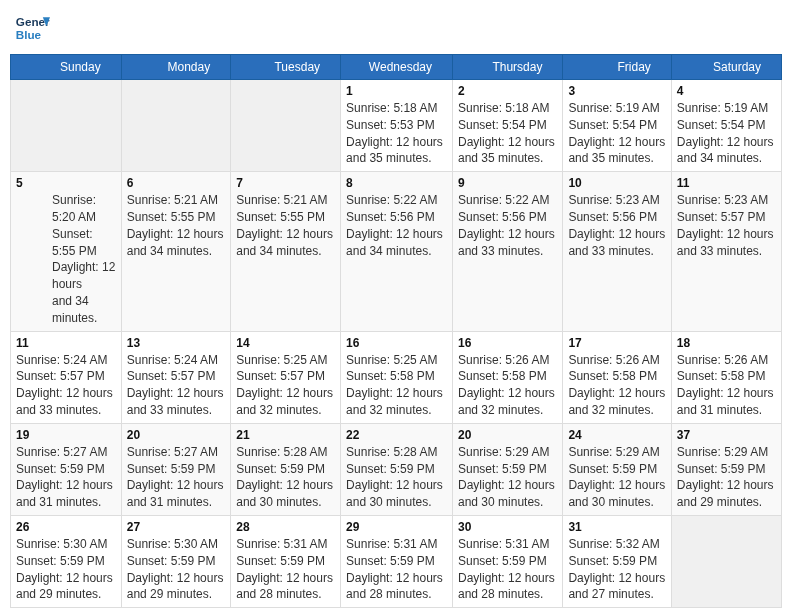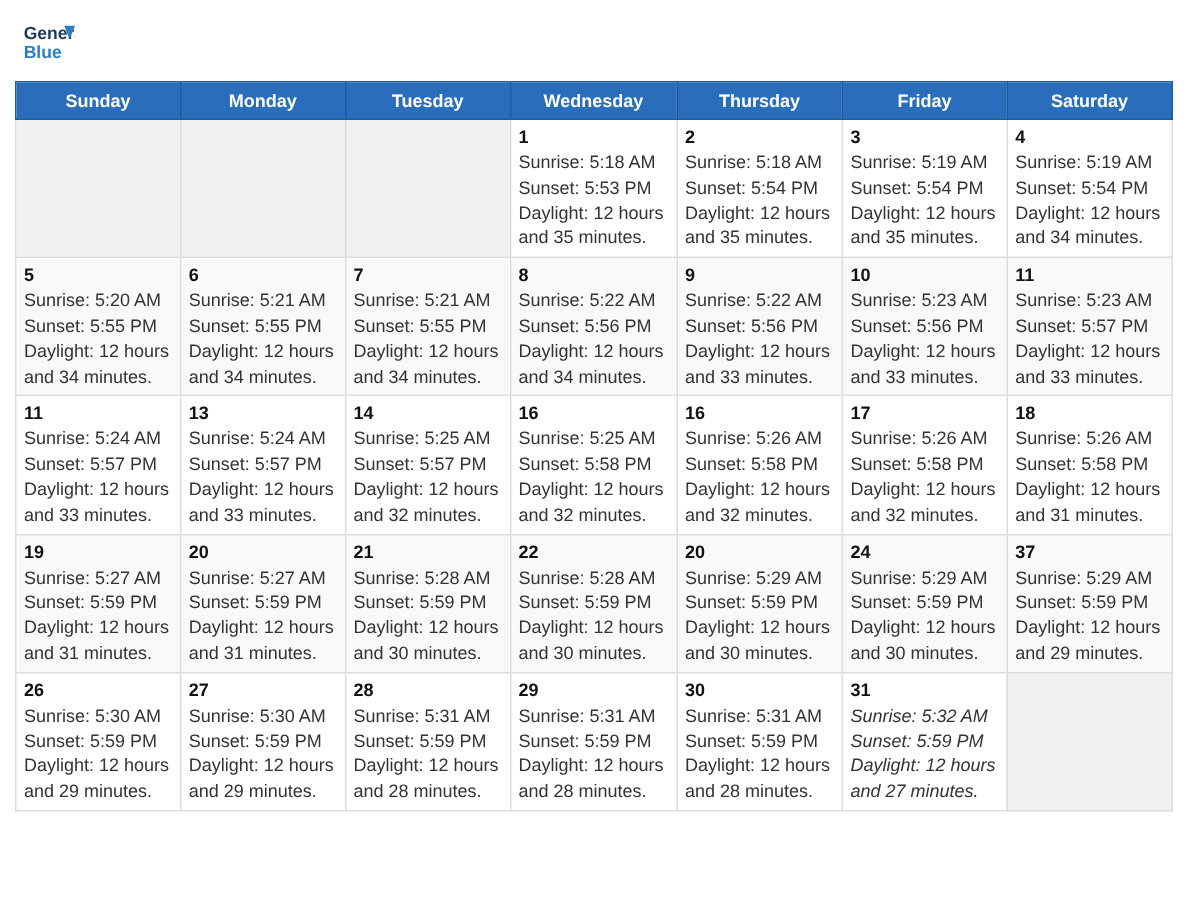--- a/index.html
+++ b/index.html
@@ -40,23 +40,23 @@
     }
     .calendar {
       width: 100%;
       border-collapse: collapse;
       border: 1px solid #ccc;
     }
     .calendar th {
       background-color: #2a6ebb;
       color: white;
       font-size: 12px;
-      font-weight: bold;
-      padding: 5px 6px;
-      text-align: center;
+      font-weight: normal;
+      padding: 5px 20px;
+      text-align: right;
       border: 1px solid #1a5ea0;
     }
     .calendar td {
       vertical-align: top;
       padding: 4px 5px;
       border: 1px solid #ddd;
       font-size: 10px;
       color: #333;
       width: 113px;
       min-height: 80px;
@@ -140,21 +140,21 @@
           <span class="day-num">4</span>
           <div class="day-info" style="white-space: pre-line;">Sunrise: 5:19 AM
 Sunset: 5:54 PM
 Daylight: 12 hours
 and 34 minutes.</div>
         </td>
       </tr>
       <tr>
         <td>
           <span class="day-num">5</span>
-          <div class="day-info" style="white-space: pre-line;">Sunrise: 5:20 AM
+          <div class="day-info" style="white-space: pre-line; margin-left: 36px;">Sunrise: 5:20 AM
 Sunset: 5:55 PM
 Daylight: 12 hours
 and 34 minutes.</div>
         </td>
         <td>
           <span class="day-num">6</span>
           <div class="day-info" style="white-space: pre-line;">Sunrise: 5:21 AM
 Sunset: 5:55 PM
 Daylight: 12 hours
 and 34 minutes.</div>
@@ -328,21 +328,21 @@
         </td>
         <td>
           <span class="day-num">30</span>
           <div class="day-info" style="white-space: pre-line;">Sunrise: 5:31 AM
 Sunset: 5:59 PM
 Daylight: 12 hours
 and 28 minutes.</div>
         </td>
         <td>
           <span class="day-num">31</span>
-          <div class="day-info" style="white-space: pre-line; font-style: italic;">Sunrise: 5:32 AM
+          <div class="day-info" style="white-space: pre-line;">Sunrise: 5:32 AM
 Sunset: 5:59 PM
 Daylight: 12 hours
 and 27 minutes.</div>
         </td>
         <td class="empty-cell"></td>
       </tr>
     </tbody>
 </table>
 
 </body></html>

